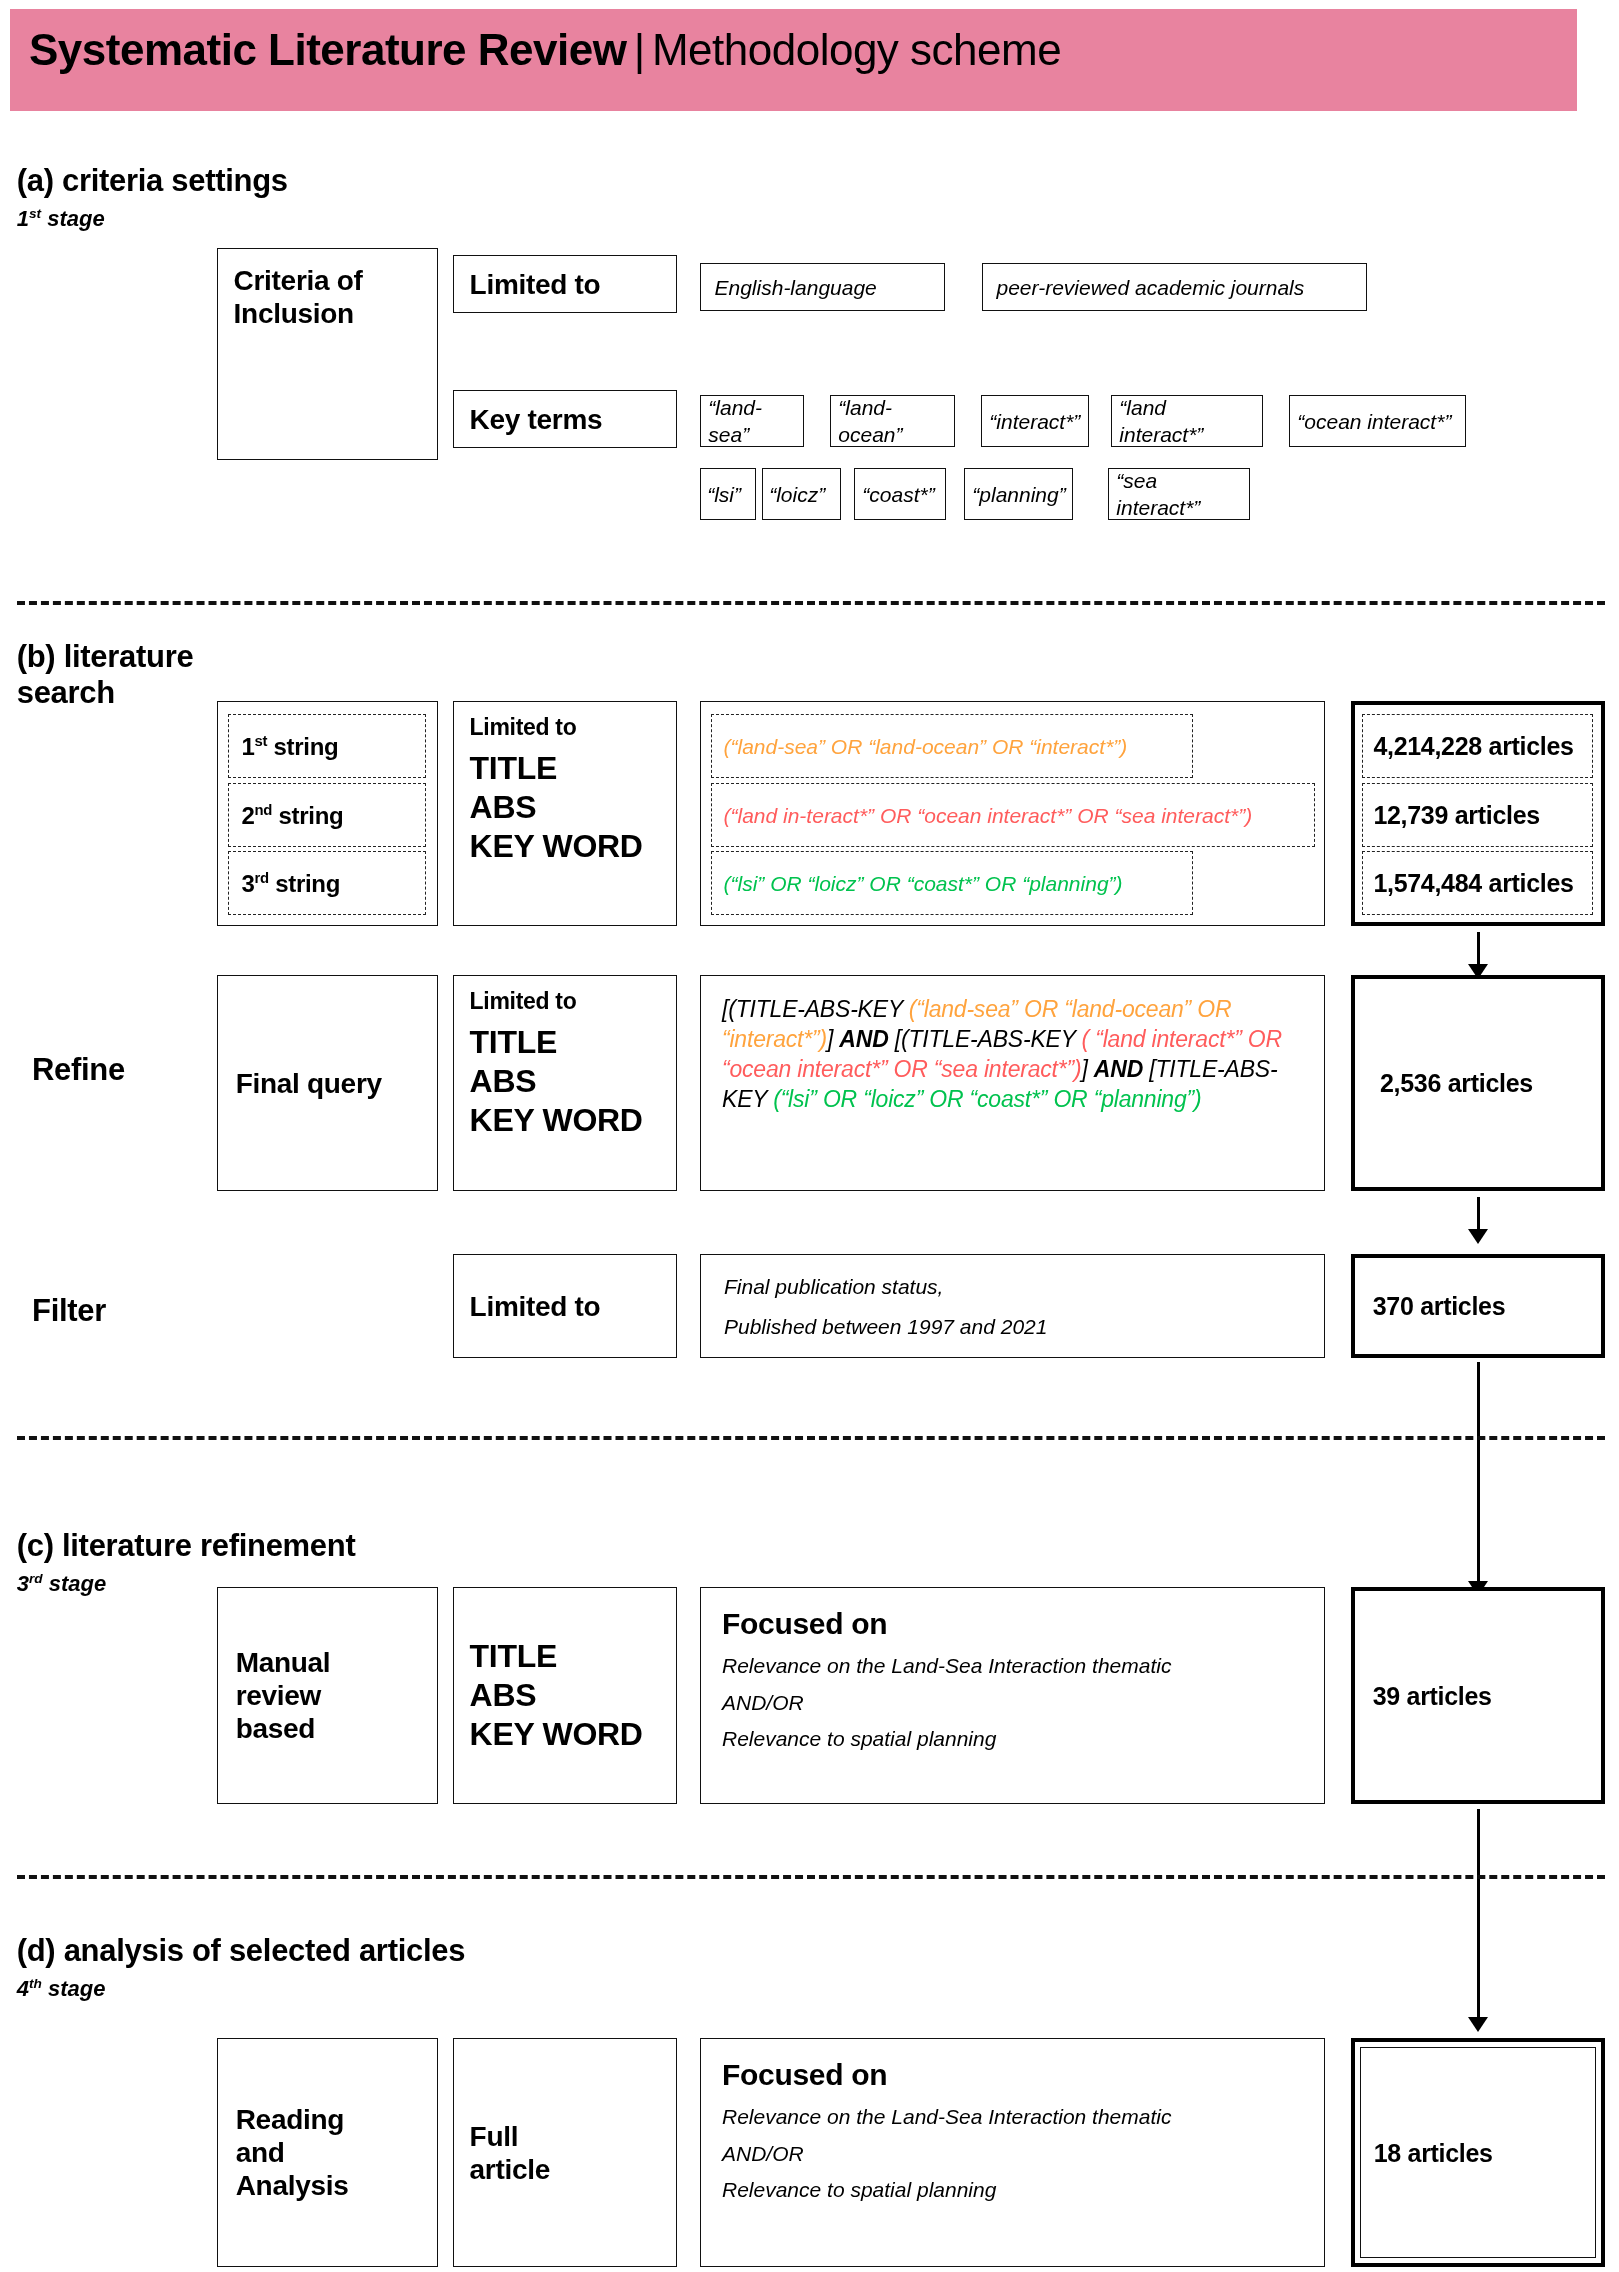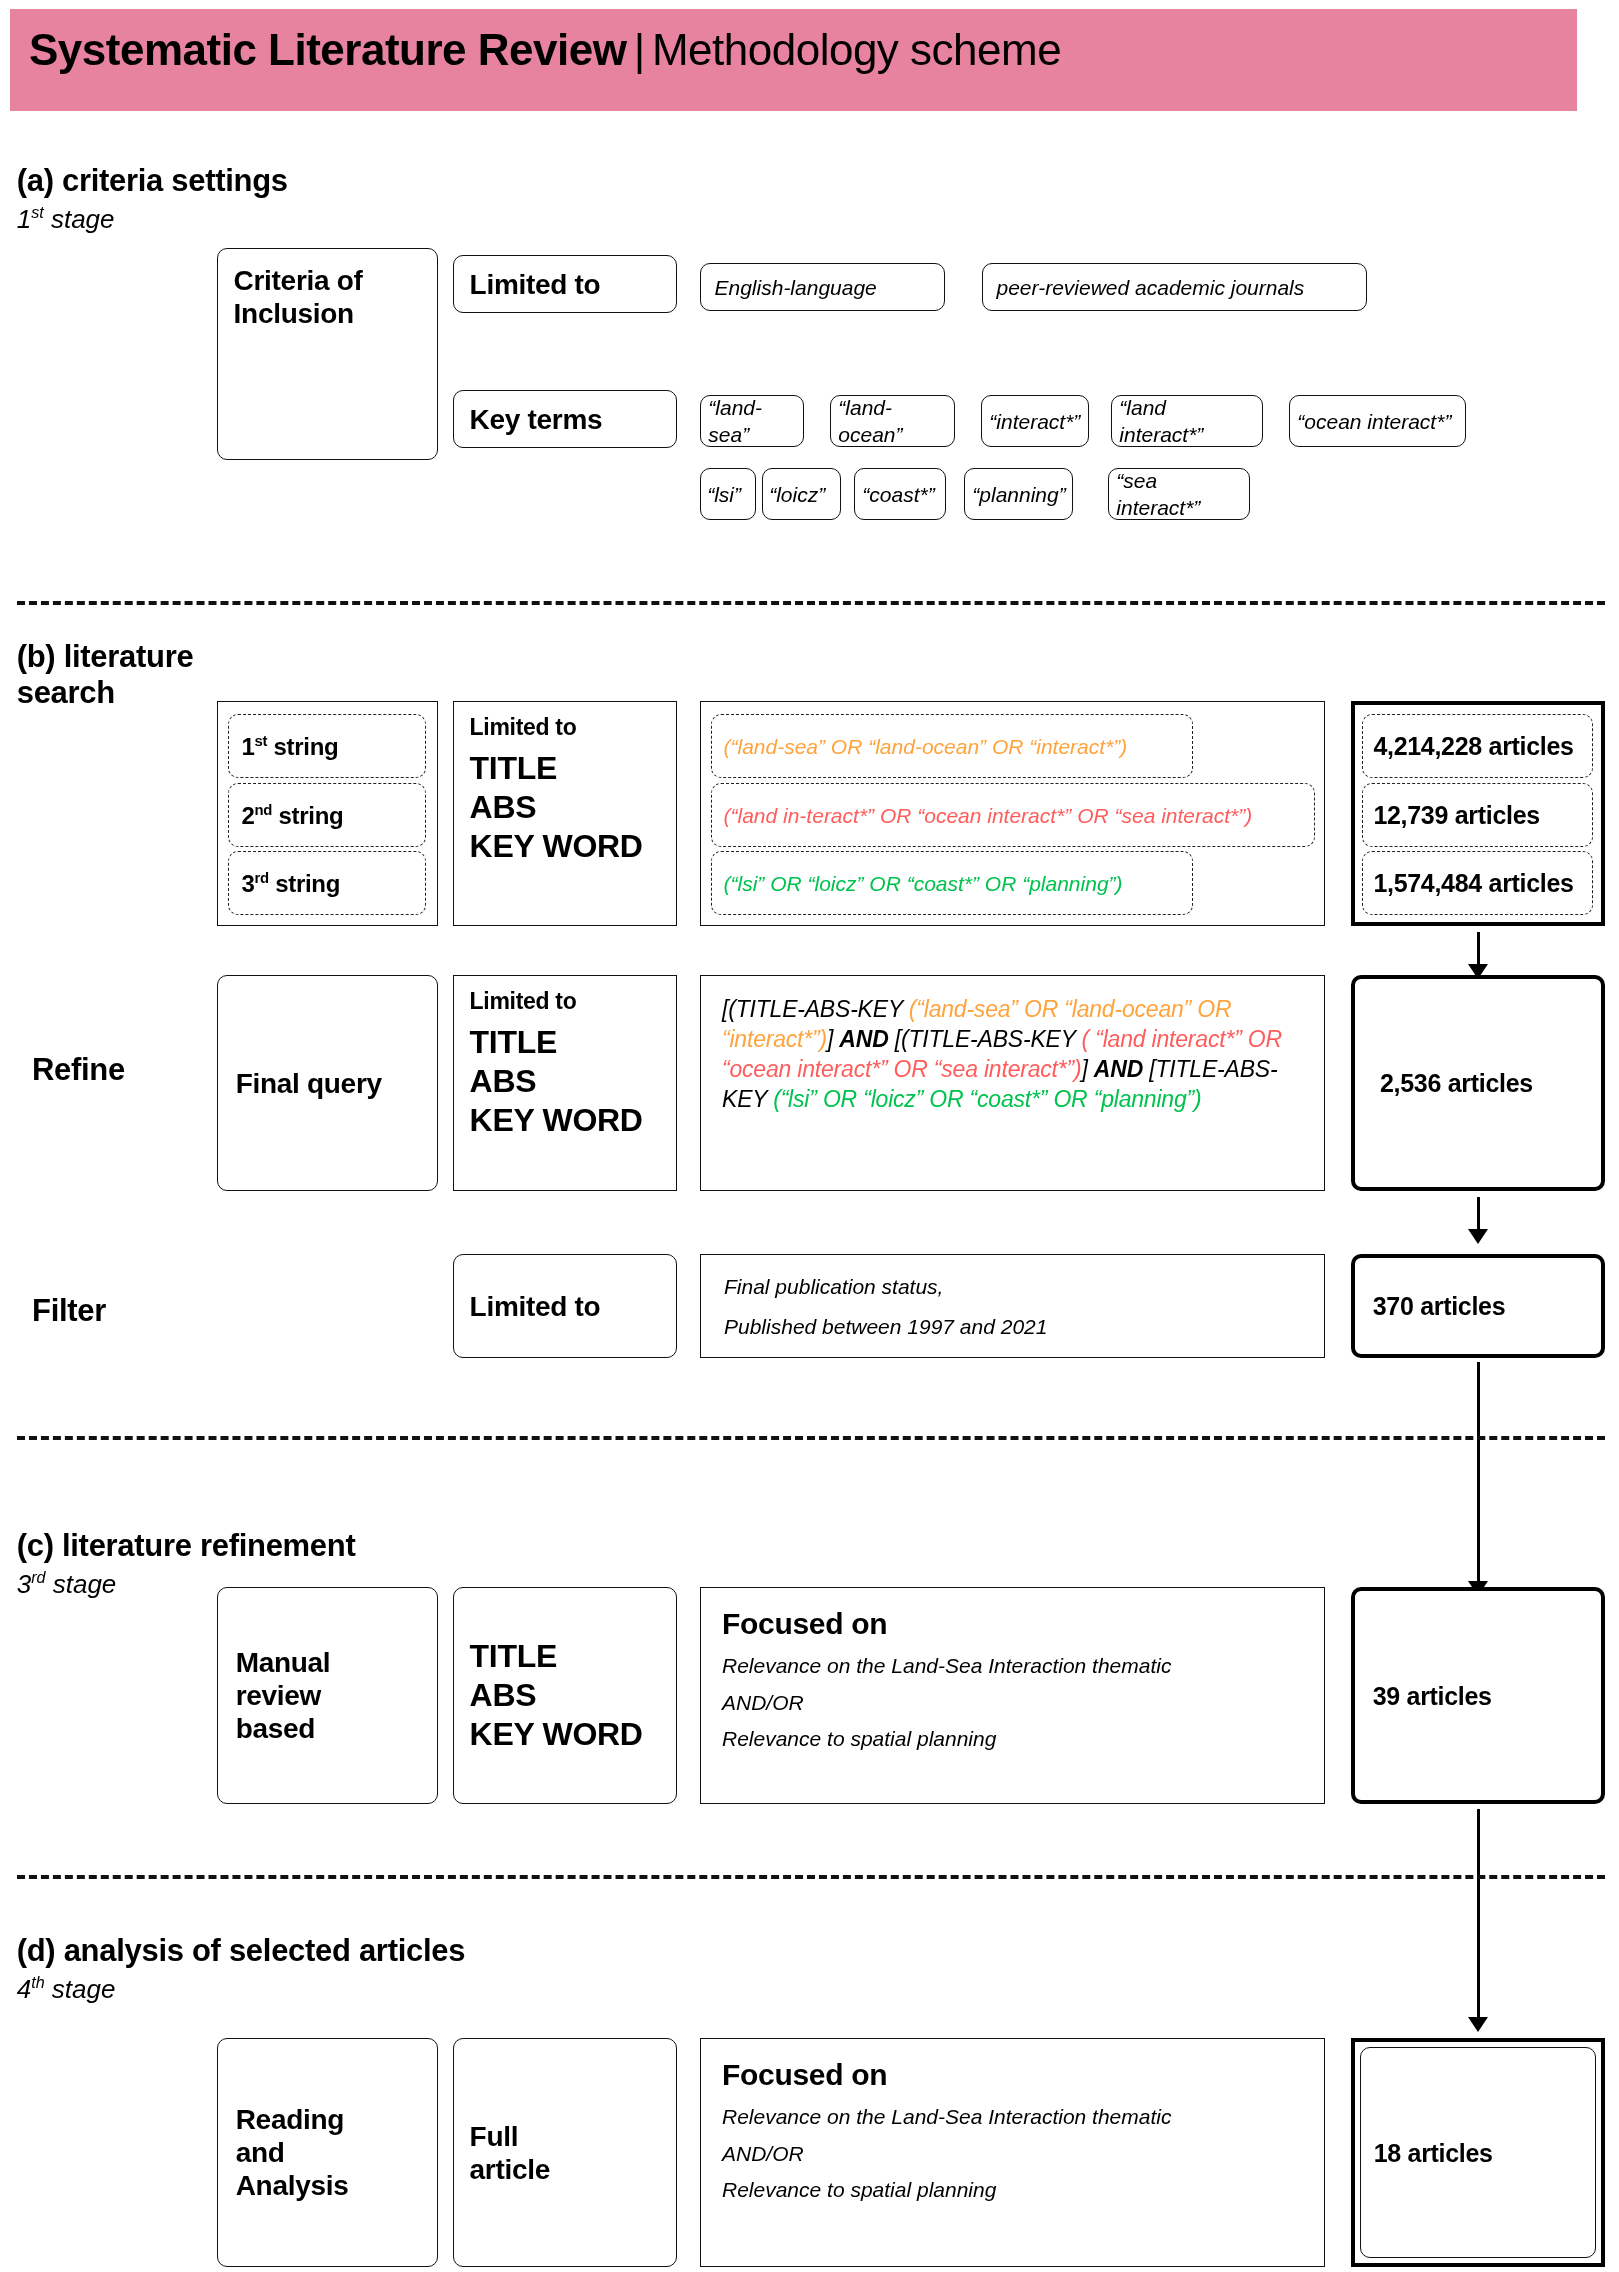--- a/index.html
+++ b/index.html
@@ -24,21 +24,21 @@
   #banner-text .b{font-weight:bold;}
   #banner-text .sep{font-weight:300;padding:0 7.3px;}
   #banner-text .n{font-weight:400;}
 
   
   .sect-title{
     font-weight:bold;font-size:31px;line-height:36px;
     white-space:pre-line;letter-spacing:-0.3px;
   }
   .sect-sub{
-    font-style:italic;font-size:26px;line-height:30px;font-weight:400;
+    font-style:italic;font-size:22px;line-height:30px;font-weight:700;
   }
   .sup{font-size:0.62em;vertical-align:super;line-height:0;}
 
   
   .box{border:1.6px solid #111;background:#fff;}
   .box-thick{border:4.7px solid #000;background:#fff;}
   .box-dashdot{border:1.6px dashed #222;background:#fff;}
   .box-double{border:4.7px solid #000;background:#fff;padding:5.2px;}
   .box-double .inner{width:100%;height:100%;border:1.6px solid #111;box-sizing:border-box;}
 
@@ -54,21 +54,21 @@
   }
   .txt-it-lg{
     font-style:italic;font-size:23px;line-height:30px;font-weight:400;
   }
   .count-txt{
     font-weight:bold;font-size:25px;line-height:30px;letter-spacing:-0.3px;
   }
   .row-label{
     font-weight:bold;font-size:31px;line-height:36px;letter-spacing:-0.3px;
   }
-  .vcenter{display:flex;align-items:center;border-radius:10px;}
+  .vcenter{display:flex;align-items:center;}
 
   
   .divider{
     height:0;border-top:4.2px dashed #111;
   }
   
   .arrow-line{background:#000;width:2.6px;}
   .arrow-head{
     width:0;height:0;
     border-left:10.4px solid transparent;

